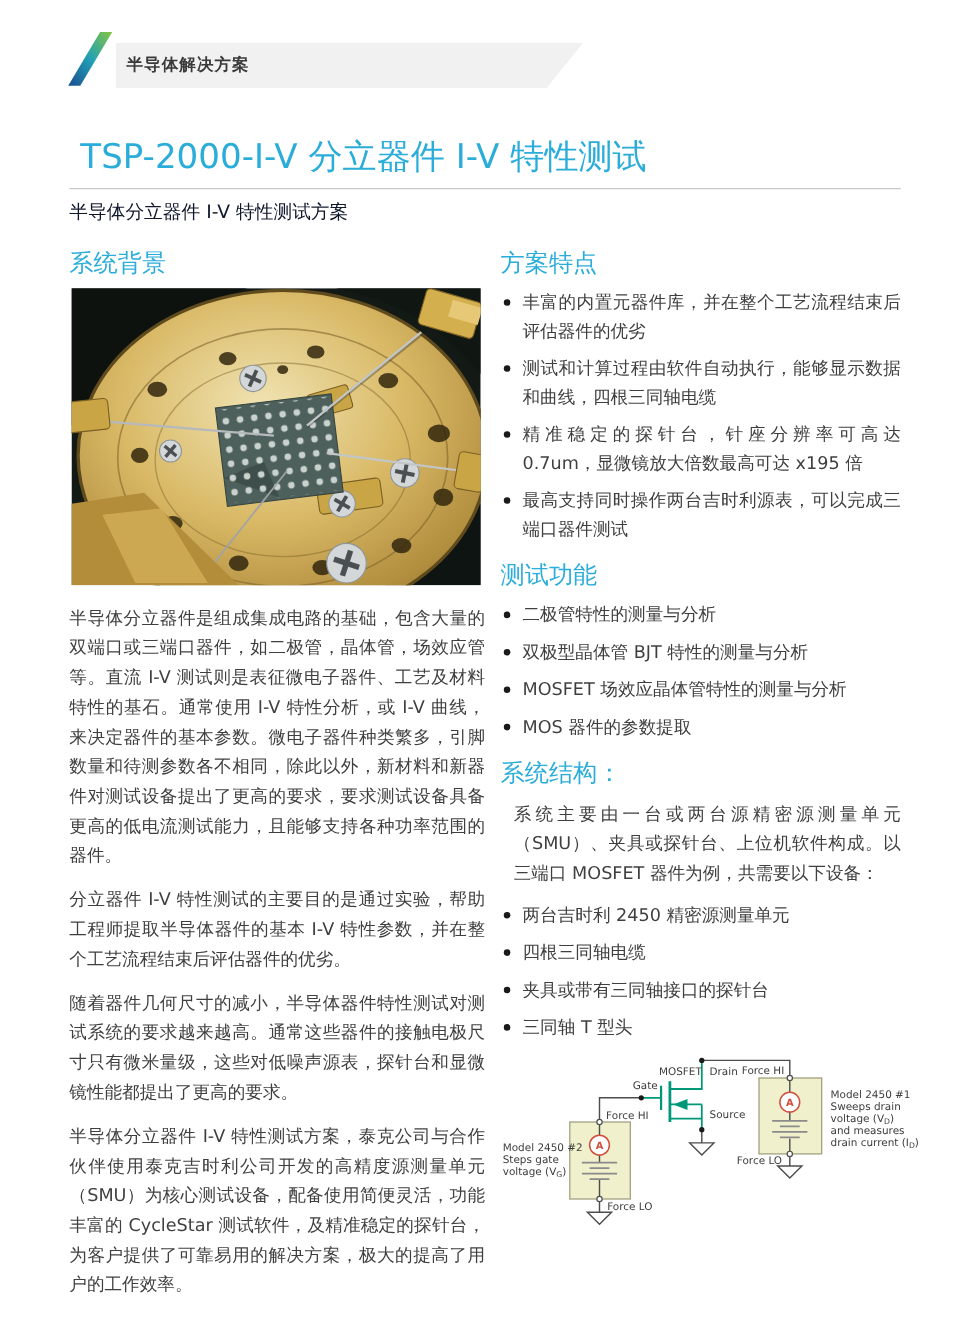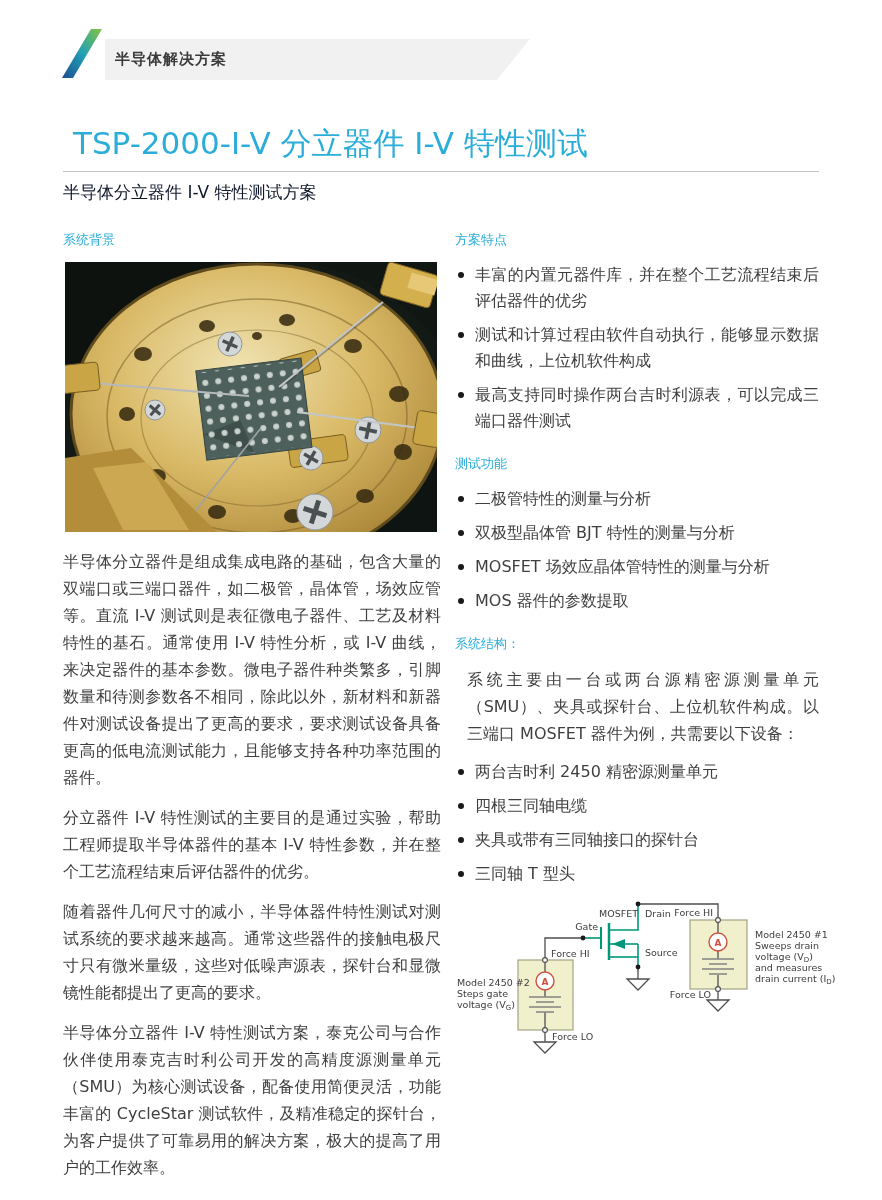--- a/index.html
+++ b/index.html
@@ -28,21 +28,21 @@
     color:#2badda;letter-spacing:0;
   }
   .title-rule{border:none;border-top:1px solid #c3c3c3;margin:9px 0 0 0;}
   .page-subtitle{margin-top:9px;font-size:17px;color:#0f172a;}
 
   
   .columns{display:flex;gap:14px;margin-top:24px;}
   .col-left{width:378px;flex:0 0 378px;}
   .col-right{flex:1;min-width:0;}
   .section-heading{
-    font-size:13px;font-weight:400;color:#2badda;margin:0 0 10px 0;line-height:24px;
+    font-size:22px;font-weight:400;color:#2badda;margin:0 0 10px 0;line-height:24px;
   }
   .col-left p{font-size:16px;line-height:27px;margin:0 0 13px 0;text-align:justify;}
   .photo-wrap{margin:0 0 16px 2px;line-height:0;}
 
   .bullet-item{display:flex;margin:0 0 8px 0;}
   .dot{flex:0 0 6px;width:6px;height:6px;border-radius:50%;background:#1a1a1a;margin:10px 11px 0 3px;}
   .btext{font-size:16px;line-height:26px;text-align:justify;}
   .mt-gap{margin-top:18px;}
   .structure-text{font-size:16px;line-height:27px;margin:0 0 12px 12px;text-align:justify;}
 
@@ -205,21 +205,25 @@
 
       <div class="col-right">
 
         <h2 class="section-heading">方案特点</h2>
         <div class="bullet-item">
           <span class="dot"></span>
           <span class="btext">丰富的内置元器件库，并在整个工艺流程结束后评估器件的优劣</span>
         </div>
         <div class="bullet-item">
           <span class="dot"></span>
-          <span class="btext">测试和计算过程由软件自动执行，能够显示数据和曲线，上位机软件构成</span>
+          <span class="btext">测试和计算过程由软件自动执行，能够显示数据和曲线，四根三同轴电缆</span>
+        </div>
+        <div class="bullet-item">
+          <span class="dot"></span>
+          <span class="btext">精准稳定的探针台，针座分辨率可高达 0.7um，显微镜放大倍数最高可达 x195 倍</span>
         </div>
         <div class="bullet-item">
           <span class="dot"></span>
           <span class="btext">最高支持同时操作两台吉时利源表，可以完成三端口器件测试</span>
         </div>
 
         <h2 class="section-heading mt-gap">测试功能</h2>
         <div class="bullet-item">
           <span class="dot"></span>
           <span class="btext">二极管特性的测量与分析</span>

